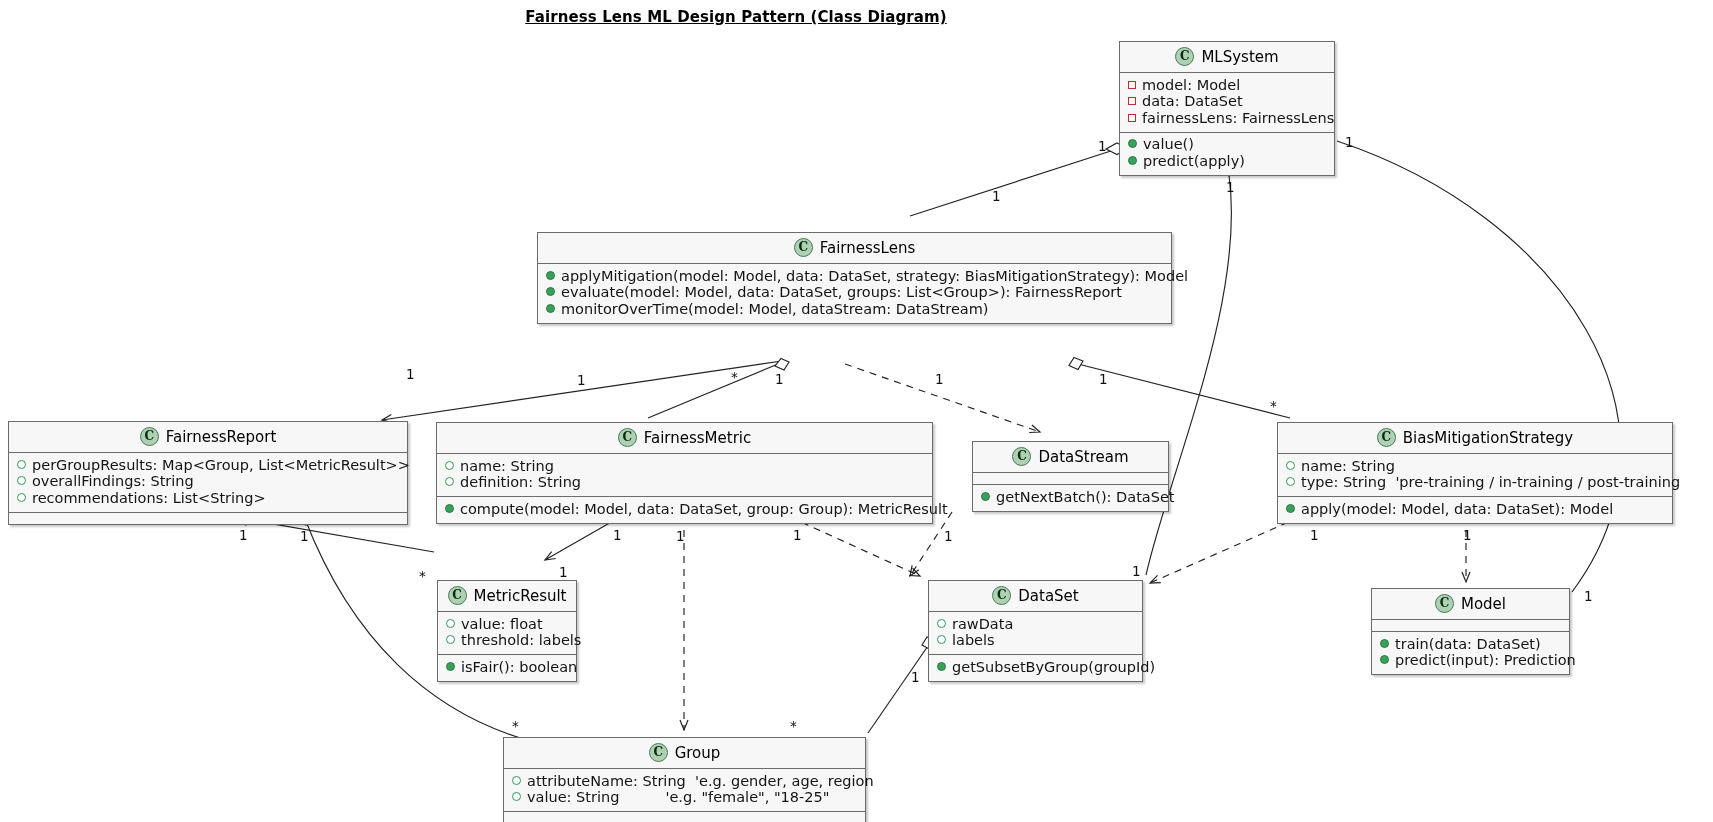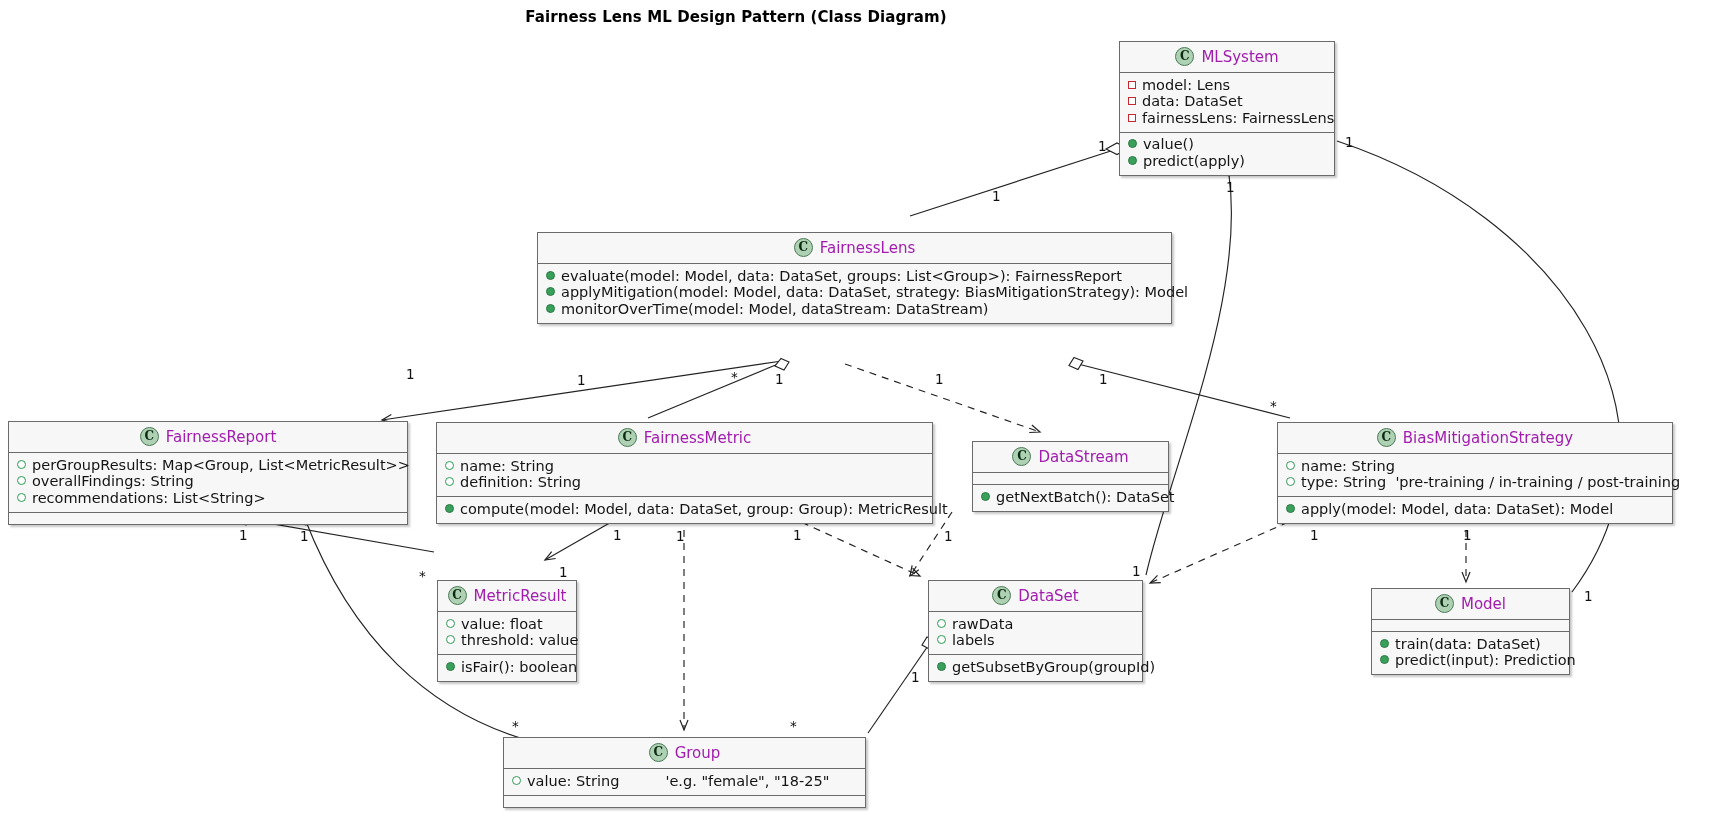--- a/index.html
+++ b/index.html
@@ -23,20 +23,21 @@
     position: absolute;
     top: 8px;
     left: 0;
     width: 1472px;
     text-align: center;
     font-size: 15px;
     font-weight: bold;
     color: #000000;
     font-family: "DejaVu Sans", sans-serif;
     letter-spacing: 0.1px;
+    text-decoration: underline;
   }
   #edges {
     position: absolute;
     left: 0;
     top: 0;
     width: 1713px;
     height: 822px;
     pointer-events: none;
   }
   .uml-class {
@@ -54,21 +55,21 @@
     display: flex;
     align-items: center;
     justify-content: center;
     gap: 7px;
     padding: 5px 10px 6px 10px;
     border-bottom: 1px solid #6b6b6b;
     background: #f7f7f7;
   }
   .cls-name {
     font-size: 15px;
-    color: #a21caf;
+    color: #000000;
   }
   .circ-c {
     display: inline-block;
     width: 17px;
     height: 17px;
     border-radius: 50%;
     background: #ADD1B2;
     border: 1px solid #4c7a57;
     color: #0b2a12;
     font-size: 12px;
@@ -234,21 +235,21 @@
 
   <div id="class-layer">
       <div class="uml-class" style="left: 1119px; top: 41px; width: 216px;">
         <div class="cls-header">
           <span class="circ-c">C</span>
           <span class="cls-name">MLSystem</span>
         </div>
         <div class="cls-section">
           <div class="member">
             <span class="vis-private"></span>
-            <span class="member-text">model: Lens</span>
+            <span class="member-text">model: Model</span>
           </div>
           <div class="member">
             <span class="vis-private"></span>
             <span class="member-text">data: DataSet</span>
           </div>
           <div class="member">
             <span class="vis-private"></span>
             <span class="member-text">fairnessLens: FairnessLens</span>
           </div>
         </div>
@@ -264,28 +265,28 @@
         </div>
       </div>
       <div class="uml-class" style="left: 537px; top: 232px; width: 635px;">
         <div class="cls-header">
           <span class="circ-c">C</span>
           <span class="cls-name">FairnessLens</span>
         </div>
         <div class="cls-section">
           <div class="member">
             <span class="vis-public-method"></span>
+            <span class="member-text">applyMitigation(model: Model, data: DataSet, strategy: BiasMitigationStrategy): Model</span>
+          </div>
+          <div class="member">
+            <span class="vis-public-method"></span>
             <span class="member-text">evaluate(model: Model, data: DataSet, groups: List&lt;Group&gt;): FairnessReport</span>
           </div>
           <div class="member">
             <span class="vis-public-method"></span>
-            <span class="member-text">applyMitigation(model: Model, data: DataSet, strategy: BiasMitigationStrategy): Model</span>
-          </div>
-          <div class="member">
-            <span class="vis-public-method"></span>
             <span class="member-text">monitorOverTime(model: Model, dataStream: DataStream)</span>
           </div>
         </div>
       </div>
       <div class="uml-class" style="left: 8px; top: 421px; width: 400px;">
         <div class="cls-header">
           <span class="circ-c">C</span>
           <span class="cls-name">FairnessReport</span>
         </div>
         <div class="cls-section">
@@ -366,21 +367,21 @@
           <span class="circ-c">C</span>
           <span class="cls-name">MetricResult</span>
         </div>
         <div class="cls-section">
           <div class="member">
             <span class="vis-public-attr"></span>
             <span class="member-text">value: float</span>
           </div>
           <div class="member">
             <span class="vis-public-attr"></span>
-            <span class="member-text">threshold: value</span>
+            <span class="member-text">threshold: labels</span>
           </div>
         </div>
         <div class="cls-section">
           <div class="member">
             <span class="vis-public-method"></span>
             <span class="member-text">isFair(): boolean</span>
           </div>
         </div>
       </div>
       <div class="uml-class" style="left: 928px; top: 580px; width: 215px;">
@@ -423,20 +424,24 @@
         </div>
       </div>
       <div class="uml-class" style="left: 503px; top: 737px; width: 363px;">
         <div class="cls-header">
           <span class="circ-c">C</span>
           <span class="cls-name">Group</span>
         </div>
         <div class="cls-section">
           <div class="member">
             <span class="vis-public-attr"></span>
+            <span class="member-text">attributeName: String  'e.g. gender, age, region</span>
+          </div>
+          <div class="member">
+            <span class="vis-public-attr"></span>
             <span class="member-text">value: String          'e.g. "female", "18-25"</span>
           </div>
         </div>
         <div class="cls-section empty"></div>
       </div>
     </div>
 
 </div>
 
 </body></html>

